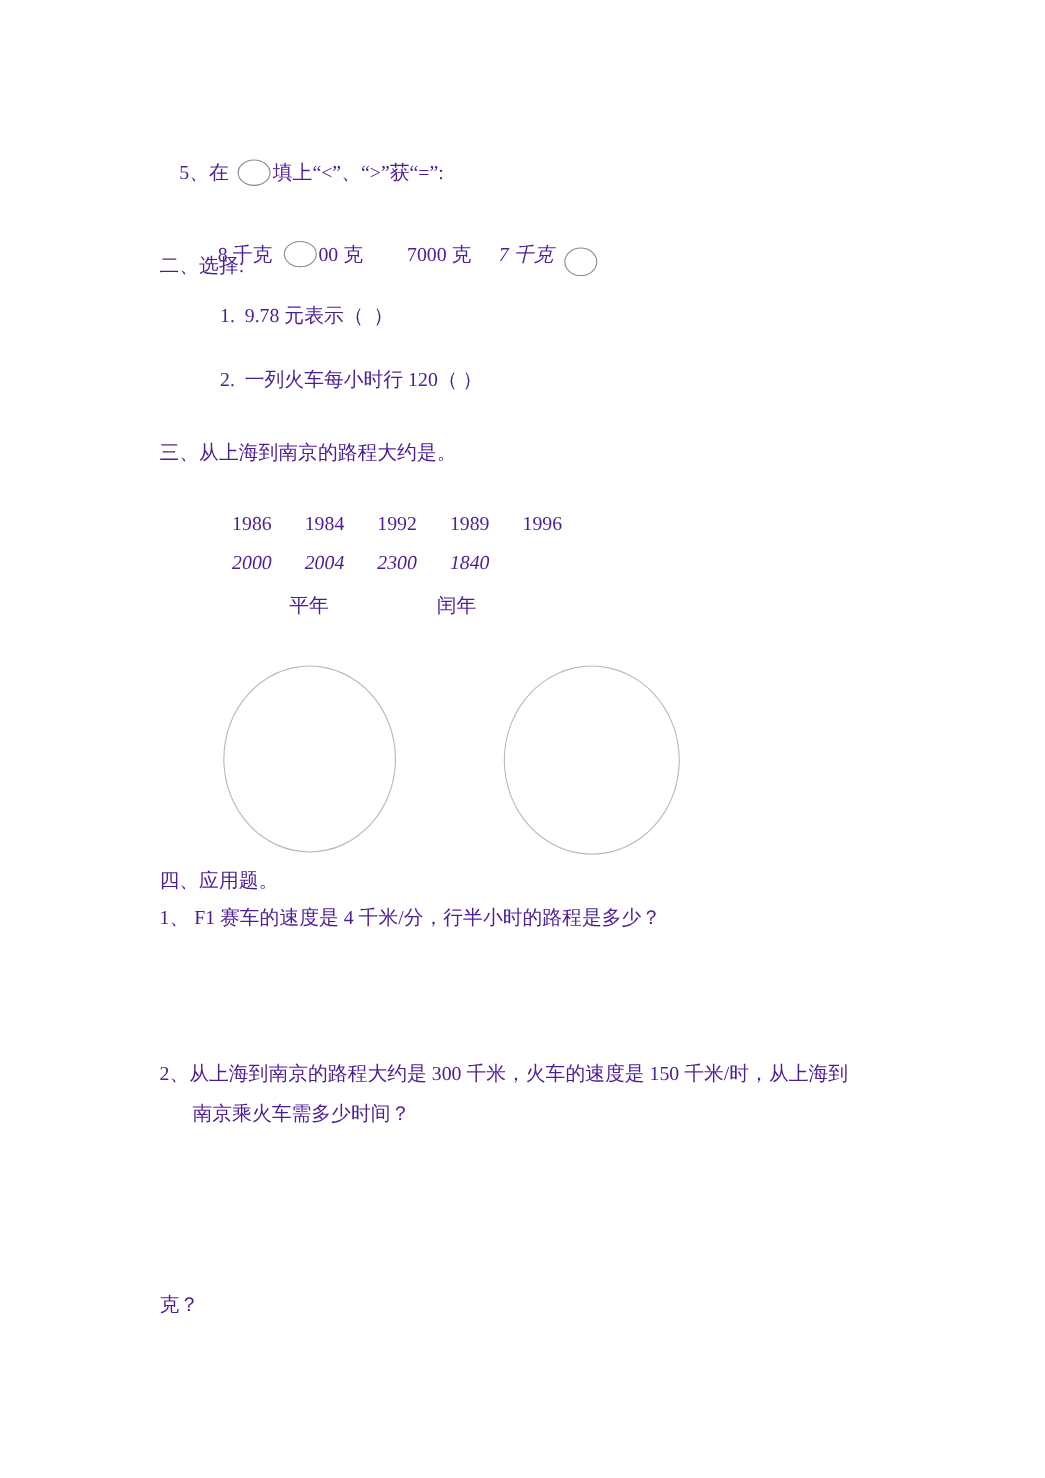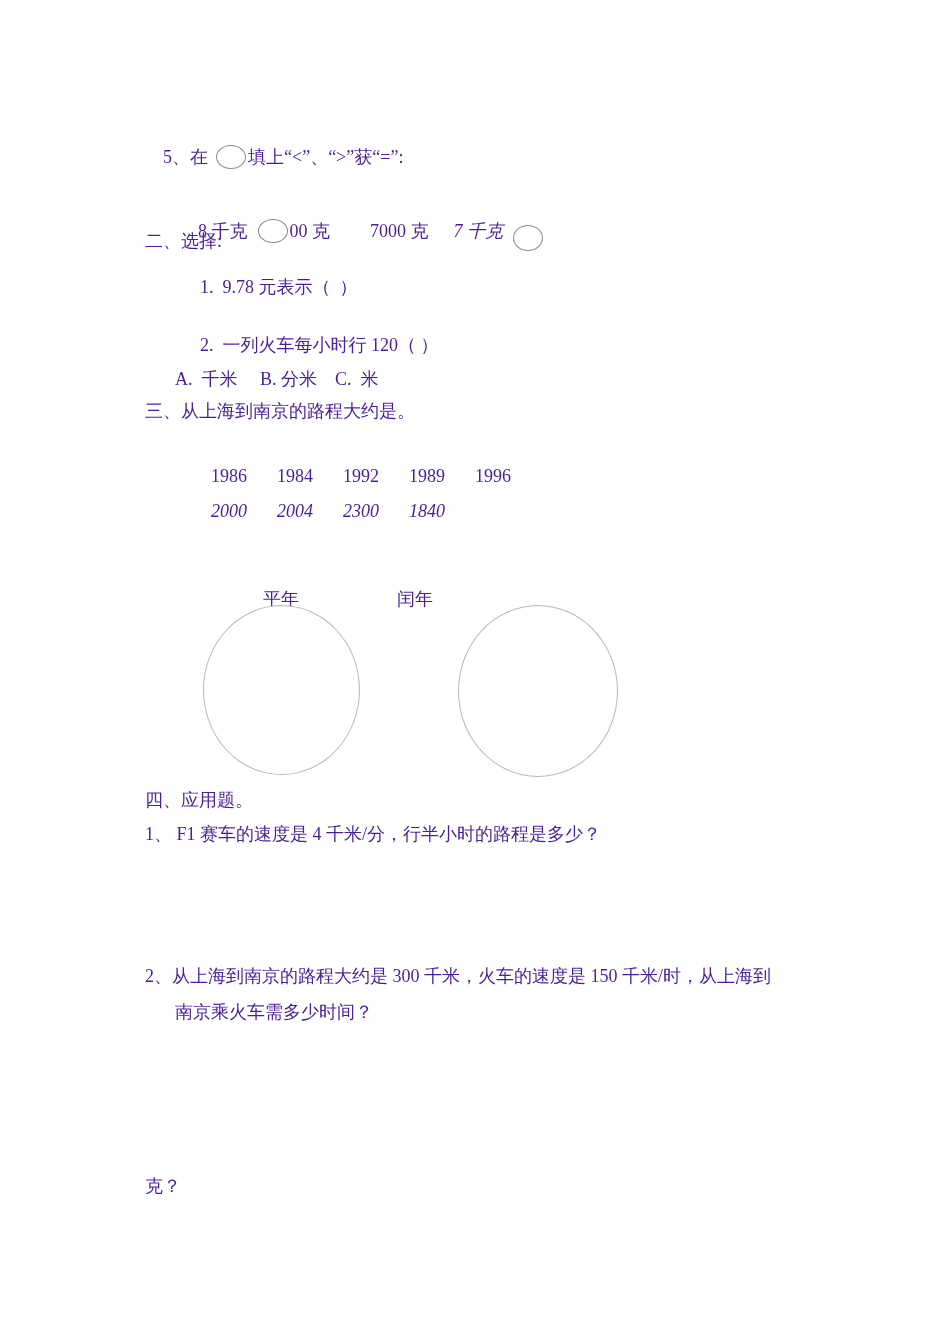--- a/index.html
+++ b/index.html
@@ -48,33 +48,32 @@
   </div>
 
 
   <div class="abs" style="top:192px; left:180px;">
     <span>8 千克</span><span class="oval" style="margin-left:10px;"></span><span>00 克</span><span class="gap-c">7000 克</span><span class="gap-d">7 千克</span><span class="oval low" style="margin-left:10px;"></span>
   </div>
 
   <div class="abs" style="top:228px; left:145px;">二、选择:</div>
   <div class="abs" style="top:261px; left:200px;margin-top:13px;">1.  9.78 元表示（  ）</div>
   <div class="abs" style="top:332px; left:200px;">2.  一列火车每小时行 120（ ）</div>
-  <div class="abs" style="top:366px; left:175px;">A.  千米     B. 分米    C.  米</div>
 
   <div class="abs" style="top:398px; left:145px;">三、从上海到南京的路程大约是。</div>
 
   <div class="abs" style="top:437px; left:193px;">
     <span class="year">1986</span><span class="year">1984</span><span class="year">1992</span><span class="year">1989</span><span class="year">1996</span>
   </div>
 
   <div class="abs" style="top:472px; left:193px;font-style:italic;">
     <span class="year">2000</span><span class="year">2004</span><span class="year">2300</span><span class="year">1840</span>
   </div>
 
-  <div class="abs" style="top:560px; left:245px;">
+  <div class="abs" style="top:511px; left:245px;">
     <span>平年</span><span class="leap-label">闰年</span>
   </div>
 
   <div class="big-oval" style="top:605px; left:203px; width:157px; height:170px;"></div>
   <div class="big-oval" style="top:605px; left:458px; width:160px; height:172px;"></div>
 
   <div class="abs" style="top:787px; left:145px;">四、应用题。</div>
   <div class="abs" style="top:821px; left:145px;">1、 F1 赛车的速度是 4 千米/分，行半小时的路程是多少？</div>
   <div class="abs" style="top:963px; left:145px;">2、从上海到南京的路程大约是 300 千米，火车的速度是 150 千米/时，从上海到</div>
   <div class="abs" style="top:999px; left:175px;">南京乘火车需多少时间？</div>

